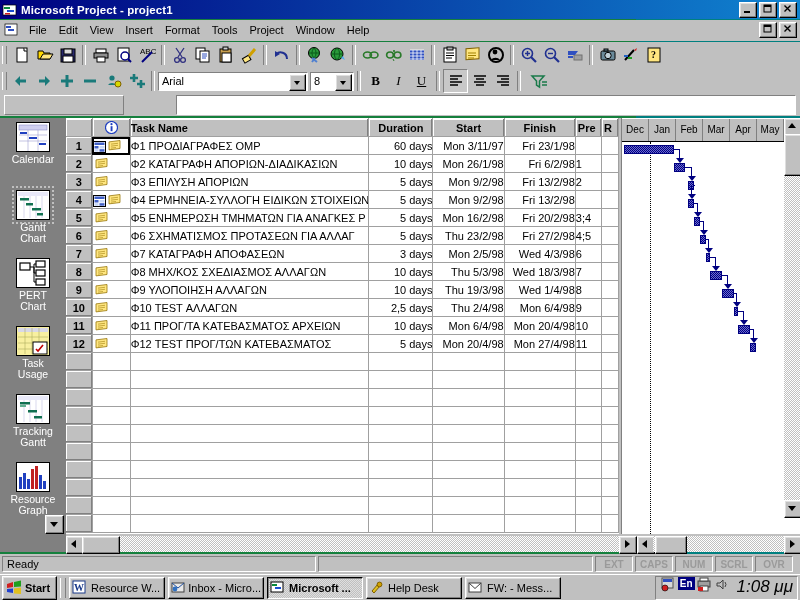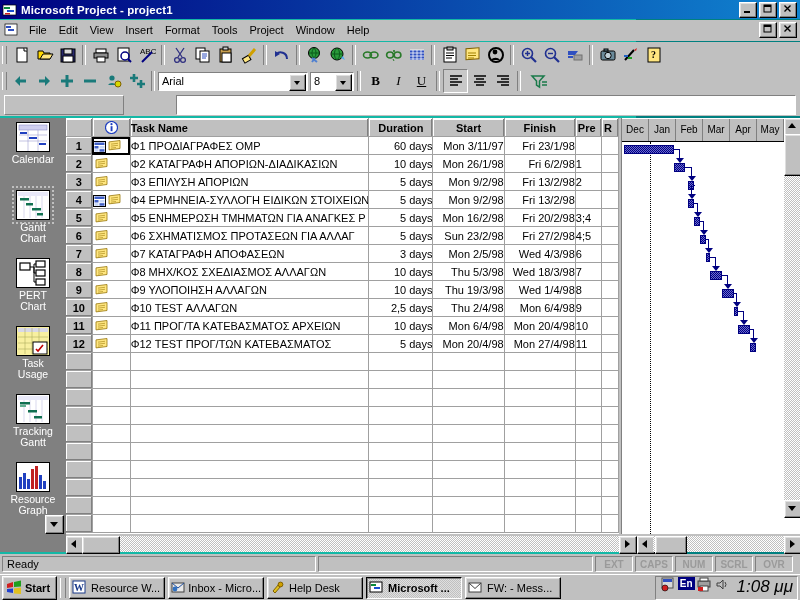--- a/index.html
+++ b/index.html
@@ -3,21 +3,21 @@
 <meta charset="utf-8">
 <style>
   html,body{margin:0;padding:0;}
   body{
     width:800px;height:600px;overflow:hidden;
     font-family:"Liberation Sans","DejaVu Sans",sans-serif;
     font-size:11px;
     background:#008080;
     -webkit-font-smoothing:none;
   }
-  .app{position:absolute;left:0;top:0;width:636px;height:600px;background:#14b8a6;}
+  .app{position:absolute;left:0;top:0;width:636px;height:600px;background:#15803d;}
 
   
   .titlebar{
     position:absolute;left:0;top:0;width:800px;height:19px;
     background:linear-gradient(to right,#000080,#1084d0);
     display:flex;align-items:center;
   }
   .title-ico{width:16px;height:14px;margin-left:2px;margin-right:3px;position:relative;flex:none;}
   .title-txt{color:#fff;font-weight:bold;font-size:11.5px;letter-spacing:.1px;}
   .winbtns{margin-left:auto;display:flex;gap:2px;padding-right:3px;}
@@ -745,21 +745,21 @@
             <tr>
               <td class="id">6</td>
               <td class="ind"><span class="ic-note"><svg width="14" height="13" viewBox="0 0 14 13" style="vertical-align:-2px">
                     <g transform="skewY(-7) translate(0,2)">
                       <rect x="1" y="0" width="11" height="8" fill="#ffe680" stroke="#9a7a10" stroke-width="0.8"></rect>
                       <path d="M3 2.5 h7 M3 4.5 h7 M3 6.5 h5" stroke="#b09020" stroke-width="0.7"></path>
                     </g>
                   </svg></span></td>
               <td class="name">Φ6 ΣΧΗΜΑΤΙΣΜΟΣ ΠΡΟΤΑΣΕΩΝ ΓΙΑ ΑΛΛΑΓ</td>
               <td class="num">5 days</td>
-              <td class="num">Sun 23/2/98</td>
+              <td class="num">Thu 23/2/98</td>
               <td class="num">Fri 27/2/98</td>
               <td class="pre">4;5</td>
               <td class="pre"></td>
             </tr>
             <tr>
               <td class="id">7</td>
               <td class="ind"><span class="ic-note"><svg width="14" height="13" viewBox="0 0 14 13" style="vertical-align:-2px">
                     <g transform="skewY(-7) translate(0,2)">
                       <rect x="1" y="0" width="11" height="8" fill="#ffe680" stroke="#9a7a10" stroke-width="0.8"></rect>
                       <path d="M3 2.5 h7 M3 4.5 h7 M3 6.5 h5" stroke="#b09020" stroke-width="0.7"></path>
@@ -1074,34 +1074,34 @@
           <span>Resource W...</span>
         </div>
         <div class="tbtask">
           <span class="ti"><svg width="14" height="14">
               <rect x="1" y="3" width="12" height="9" fill="#e8e8e8" stroke="#404040"></rect>
               <path d="M1 3 L7 8 L13 3" fill="none" stroke="#2050a0"></path>
               <circle cx="4" cy="9" r="2.4" fill="#3070c0"></circle>
             </svg></span>
           <span>Inbox - Micro...</span>
         </div>
-        <div class="tbtask">
-          <span class="ti"><svg width="14" height="14">
-              <path d="M3 11 L9 4 L11 6 L5 13 Z" fill="#e0c020" stroke="#806000"></path>
-              <circle cx="10.5" cy="4.5" r="2.4" fill="#d0a000" stroke="#806000"></circle>
-            </svg></span>
-          <span>Help Desk</span>
-        </div>
         <div class="tbtask active">
           <span class="ti"><svg width="14" height="14">
               <rect x="1" y="2" width="12" height="10" fill="#fff" stroke="#000"></rect>
               <rect x="2" y="4" width="5" height="2" fill="#0a8a3c"></rect>
               <rect x="5" y="7" width="6" height="2" fill="#1a4fd0"></rect>
             </svg></span>
           <span>Microsoft ...</span>
+        </div>
+        <div class="tbtask">
+          <span class="ti"><svg width="14" height="14">
+              <path d="M3 11 L9 4 L11 6 L5 13 Z" fill="#e0c020" stroke="#806000"></path>
+              <circle cx="10.5" cy="4.5" r="2.4" fill="#d0a000" stroke="#806000"></circle>
+            </svg></span>
+          <span>Help Desk</span>
         </div>
         <div class="tbtask">
           <span class="ti"><svg width="14" height="14">
               <rect x="1" y="3" width="12" height="9" fill="#fff" stroke="#404040"></rect>
               <path d="M1 3 L7 8.5 L13 3" fill="none" stroke="#404040"></path>
             </svg></span>
           <span>FW:  - Mess...</span>
         </div>
       </div>
 

